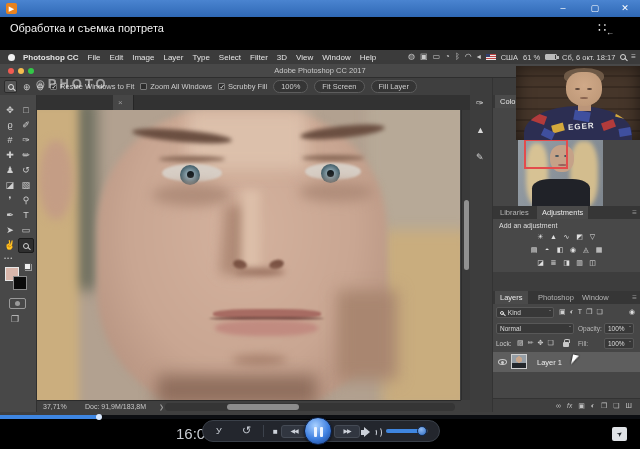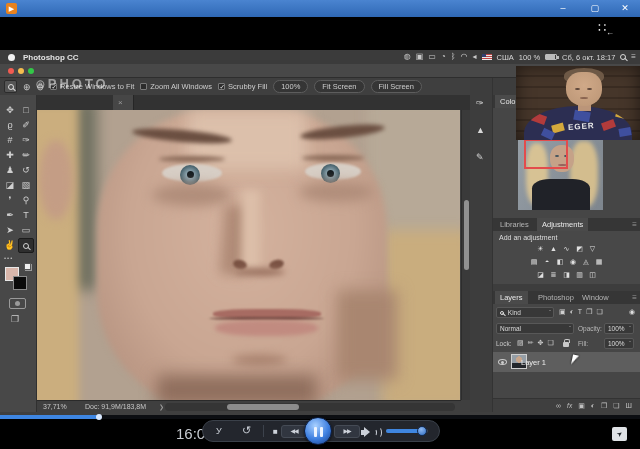--- a/index.html
+++ b/index.html
@@ -113,39 +113,39 @@
   #viewbox{position:absolute;left:31px;top:31px;width:44px;height:30px;border:2px solid #e34c4c;}
   #zoomrow{position:absolute;left:0;top:133px;width:147px;height:12px;font-size:6.5px;color:#ccc;}
   #nav-zoom{position:absolute;left:2px;top:1px;width:33px;height:10px;background:#383838;border:1px solid #5a5a5a;
             border-radius:2px;line-height:9px;padding-left:2px;}
   .mtn-s{position:absolute;left:44px;top:3px;font-size:5px;color:#c2c2c2;}
   #zoomtrack{position:absolute;left:56px;top:6px;width:70px;height:1px;background:#7a7a7a;}
   #zoomthumb{position:absolute;left:88px;top:2px;width:0;height:0;
              border-left:3px solid transparent;border-right:3px solid transparent;border-bottom:5px solid #ddd;}
   .mtn-l{position:absolute;left:134px;top:1px;font-size:8px;color:#c2c2c2;}
 
-  #adjpanel{position:absolute;left:0;top:140px;width:147px;height:66px;background:#484848;}
+  #adjpanel{position:absolute;left:0;top:128px;width:147px;height:66px;background:#484848;}
   #adjpanel .ptabs{top:0;}
   #add-adj{position:absolute;left:6px;top:16px;font-size:7px;color:#dedede;}
   .adjrow{position:absolute;width:147px;display:flex;justify-content:center;gap:4px;}
   .adj-icon{width:9px;text-align:center;font-size:7px;color:#e0e0e0;}
 
   #layerspanel{position:absolute;left:0;top:213px;width:147px;height:121px;background:#464646;}
   #layerspanel .ptabs{top:0;}
   .lrow{position:absolute;left:0;width:147px;font-size:6.5px;color:#c9c9c9;}
   .fbox{position:absolute;background:#383838;border:1px solid #585858;border-radius:2px;font-size:6.5px;
         color:#ddd;line-height:9px;padding-left:3px;}
   .caret{position:absolute;right:2px;top:0;color:#999;font-size:6px;}
   .litm{display:inline-block;font-size:7px;color:#cfcfcf;margin-right:4px;}
   .eye{display:inline-block;width:9px;height:6px;border:1px solid #ccc;border-radius:50%;position:relative;}
   .eye::after{content:"";position:absolute;left:2px;top:0.5px;width:3px;height:3px;border-radius:50%;background:#ccc;}
   .lthumb{position:absolute;left:18px;top:2px;width:16px;height:15px;border:1px solid #cfcfcf;
           background:radial-gradient(circle at 50% 35%,#c7a58b 0 28%,rgba(0,0,0,0) 30%),
                      linear-gradient(180deg,#959ea6 0 60%,#23262b 60%);}
-  .lname{position:absolute;left:28px;top:6px;font-size:7.5px;color:#ececec;}
+  .lname{position:absolute;left:44px;top:6px;font-size:7.5px;color:#ececec;}
   .layer-row{height:20px;}
   .layer-row.sel{background:#5e5e5e;}
   .lock{display:inline-block;width:6px;height:5px;background:#c9c9c9;border-radius:1px;position:relative;}
   .lock::before{content:"";position:absolute;left:0.5px;top:-3px;width:4px;height:3px;border:1px solid #c9c9c9;
                 border-bottom:none;border-radius:2px 2px 0 0;}
   #lp-bottom{position:absolute;left:0;top:107px;width:147px;height:14px;background:#3f3f3f;border-top:1px solid #333;
              display:flex;align-items:center;justify-content:flex-end;gap:6px;padding-right:8px;}
   .bicon{font-size:7px;color:#c0c0c0;}
   .bicon.fx{font-style:italic;font-size:6.5px;}
   #cursor{left:572px;top:355px;width:0;height:0;border-top:10px solid #fff;border-right:6px solid transparent;
@@ -187,55 +187,71 @@
 
 <div id="root">
 
   <div id="titlebar" class="abs">
     <div id="app-icon" class="abs">▶</div>
     <div class="win-btn abs" style="left:548px">–</div>
     <div class="win-btn abs" style="left:580px">▢</div>
     <div class="win-btn abs" style="left:610px">✕</div>
   </div>
 
+  <div id="video-title" class="abs">Обработка и съемка портрета</div>
   <div id="grid-icon" class="abs">
     <span>∷</span>
     <span class="sub">←</span>
   </div>
 
   <div id="screen" class="abs"></div>
 
   <div id="menubar" class="abs">
     <span id="apple-logo"></span>
     <span id="menubar-app">Photoshop CC</span>
+    <span style="display:flex">
+
+    <span class="mitem">File</span>
+        <span class="mitem">Edit</span>
+        <span class="mitem">Image</span>
+        <span class="mitem">Layer</span>
+        <span class="mitem">Type</span>
+        <span class="mitem">Select</span>
+        <span class="mitem">Filter</span>
+        <span class="mitem">3D</span>
+        <span class="mitem">View</span>
+        <span class="mitem">Window</span>
+        <span class="mitem">Help</span>
+      </span>
   </div>
   <div id="menubar-right" class="abs">
     <span style="display:flex;gap:5px">
 
     <span class="micon">◍</span>
         <span class="micon">▣</span>
         <span class="micon">▭</span>
         <span class="micon">◔</span>
         <span class="micon">ᛒ</span>
         <span class="micon">◠</span>
         <span class="micon">◂</span>
       </span>
     <span class="flag"></span>
     <span>США</span>
-    <span>100 %</span>
+    <span>61 %</span>
     <span class="batt"></span>
     <span>Сб, 6 окт. 18:17</span>
     <span class="mag" style="color:#d8d8d8"></span>
     <span class="micon">≡</span>
   </div>
 
   <div id="ps-titlebar" class="abs"></div>
   <div class="light abs" style="left:8px;background:#f15b51"></div>
   <div class="light abs" style="left:18px;background:#f5bd4f"></div>
   <div class="light abs" style="left:28px;background:#33c748"></div>
+  <div id="ps-title" class="abs">Adobe Photoshop CC 2017</div>
 
   <div id="optionsbar" class="abs">
     <span id="tool-preset">
         <span class="mag"></span>
       </span>
     <span class="zoompm">⊕</span>
     <span class="zoompm">⊖</span>
     <span class="opt">
         <span class="cb checked"></span>
         <span>Resize Windows to Fit</span>
@@ -243,21 +259,21 @@
     <span class="opt">
         <span class="cb"></span>
         <span>Zoom All Windows</span>
       </span>
     <span class="opt">
         <span class="cb checked"></span>
         <span>Scrubby Fill</span>
       </span>
     <span class="opt-btn">100%</span>
     <span class="opt-btn">Fit Screen</span>
-    <span class="opt-btn">Fill Screen</span>
+    <span class="opt-btn">Fill Layer</span>
   </div>
   <div id="watermark" class="abs">
     <span class="cam">◎</span>
     <span>PHOTO</span>
   </div>
 
   <div id="tabbar" class="abs">
     <div id="doc-tab">
       <span class="x">×</span>
     </div>

